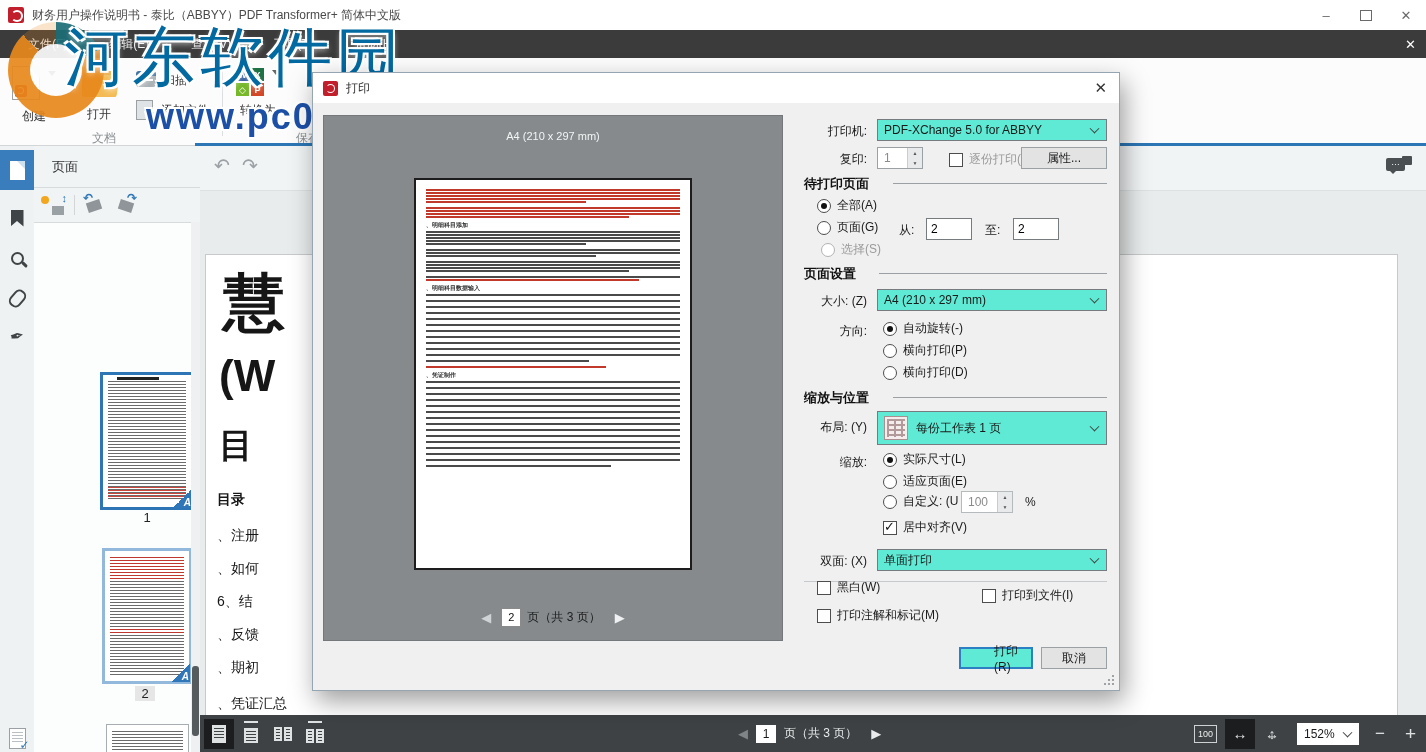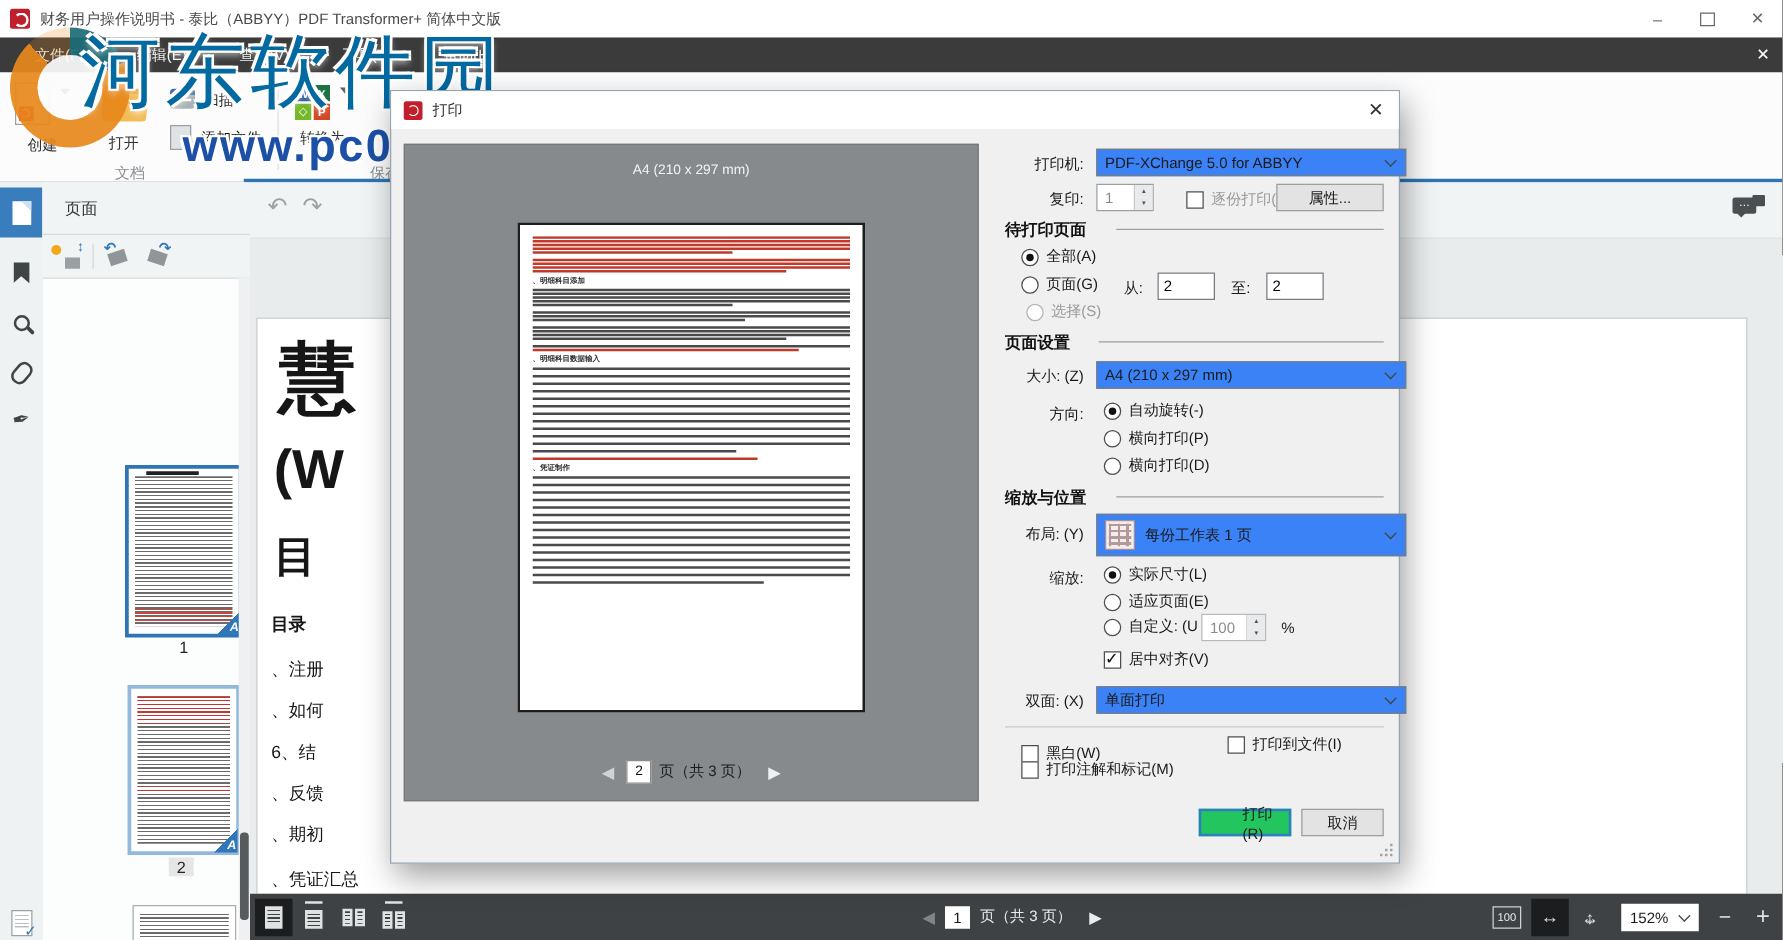--- a/index.html
+++ b/index.html
@@ -149,38 +149,38 @@
   .pv-l{height:2px;background:#4a4a4a;margin-bottom:1px;}
   .pv-sp .pv-l{margin-bottom:4px;}
   .pv-red{background:#c0392b;}
   .pnav{position:absolute;left:0;top:492px;width:100%;display:flex;align-items:center;justify-content:center;}
   .pnavl{color:#cfd3d5;font-size:13px;margin-right:10px;}
   .pnavr{color:#eef0f1;font-size:13px;margin-left:14px;}
   .pnbox{width:18px;height:17px;background:#fff;border:1px solid #8a8a8a;font-size:11px;text-align:center;line-height:17px;color:#111;}
   .pntxt{margin-left:6px;color:#1c1c1c;font-size:12px;}
 
   .rlabel{position:absolute;right:252px;width:150px;text-align:right;font-size:12px;color:#1a1a1a;}
-  .dd{position:absolute;left:564px;width:248px;height:22px;background:#3b82f6;border:1px solid #767b80;box-sizing:border-box;display:flex;align-items:center;padding:0 20px 0 6px;font-size:12px;}
+  .dd{position:absolute;left:564px;width:230px;height:22px;background:#5eead4;border:1px solid #767b80;box-sizing:border-box;display:flex;align-items:center;padding:0 20px 0 6px;font-size:12px;}
   .chev{position:absolute;right:8px;top:50%;width:6px;height:6px;border-right:1px solid #444;border-bottom:1px solid #444;transform:translateY(-70%) rotate(45deg);}
   .sechead{position:absolute;left:0;font-size:13px;font-weight:bold;color:#111;}
   .secline{position:absolute;height:1px;background:#9aa0a3;}
   .radio{position:relative;display:inline-block;width:12px;height:12px;border:1px solid #4d4d4d;border-radius:50%;background:#fff;flex:none;}
   .radio.on::after{content:"";position:absolute;left:3px;top:3px;width:6px;height:6px;border-radius:50%;background:#111;}
   .radio.dis{border-color:#b2b2b2;}
   .cb{position:relative;display:inline-block;width:12px;height:12px;border:1px solid #4d4d4d;background:#fff;flex:none;}
   .cb.on::after{content:"✓";position:absolute;left:0px;top:-3px;font-size:13px;font-weight:bold;color:#111;}
   .optrow{position:absolute;display:flex;align-items:center;gap:6px;font-size:12px;}
   .dim{color:#9a9a9a;}
   .inbox{position:absolute;height:22px;background:#fff;border:1px solid #767b80;box-sizing:border-box;font-size:12px;padding:2px 4px;font-family:inherit;}
   .spinner{position:absolute;height:22px;background:#fff;border:1px solid #9aa0a3;box-sizing:border-box;display:flex;}
   .spinval{flex:1;font-size:12px;padding:3px 0 0 6px;color:#8b8b8b;}
   .sparr{width:14px;display:flex;flex-direction:column;border-left:1px solid #c9cdd0;}
   .sparr span{flex:1;display:flex;align-items:center;justify-content:center;font-size:5px;color:#555;background:#e8eaec;}
   .pbtn{position:absolute;height:22px;background:#e3e3e3;border:1px solid #9aa0a3;font-size:12px;display:flex;align-items:center;justify-content:center;box-sizing:border-box;}
-  .defbtn{border:2px solid #2d7fc4;background:#22c55e;padding-left:33px;}
+  .defbtn{border:2px solid #2d7fc4;background:#5eead4;padding-left:33px;}
   .layoutdd{height:34px !important;}
   .sheetico{width:22px;height:22px;border:1px solid #a98f8f;background:#f5eded;position:relative;margin-right:8px;flex:none;}
   .sheetico::after{content:"";position:absolute;left:2px;top:2px;right:2px;bottom:2px;
      background:repeating-linear-gradient(to bottom,#b39a9a 0 2px,transparent 2px 5px),repeating-linear-gradient(to right,#b39a9a 0 2px,transparent 2px 7px);}
   .grip{position:absolute;right:4px;bottom:4px;width:12px;height:12px;}
   .grip::after{content:"";position:absolute;right:1px;bottom:1px;width:2px;height:2px;background:#9fa3a5;
      box-shadow:-4px 0 0 #9fa3a5,0 -4px 0 #9fa3a5,-8px 0 0 #9fa3a5,-4px -4px 0 #9fa3a5,0 -8px 0 #9fa3a5;}
 </style>
 </head>
 <body>
@@ -596,21 +596,21 @@
     </div>
 
     <div class="rlabel" style="top:480px;">双面: (X)</div>
     <div class="dd" style="top:476px;">
       <span>单面打印</span>
       <span class="chev"></span>
     </div>
 
     <div class="secline" style="left:491px;top:508px;width:303px;background:#c6cacd;"></div>
 
-    <div class="optrow" style="left:504px;top:521px;">
+    <div class="optrow" style="left:504px;top:506px;">
       <span class="cb"></span>
       <span>黑白(W)</span>
     </div>
     <div class="optrow" style="left:621px;top:514px;margin-left:48px;">
       <span class="cb"></span>
       <span>打印到文件(I)</span>
     </div>
     <div class="optrow" style="left:504px;top:534px;">
       <span class="cb"></span>
       <span>打印注解和标记(M)</span>

